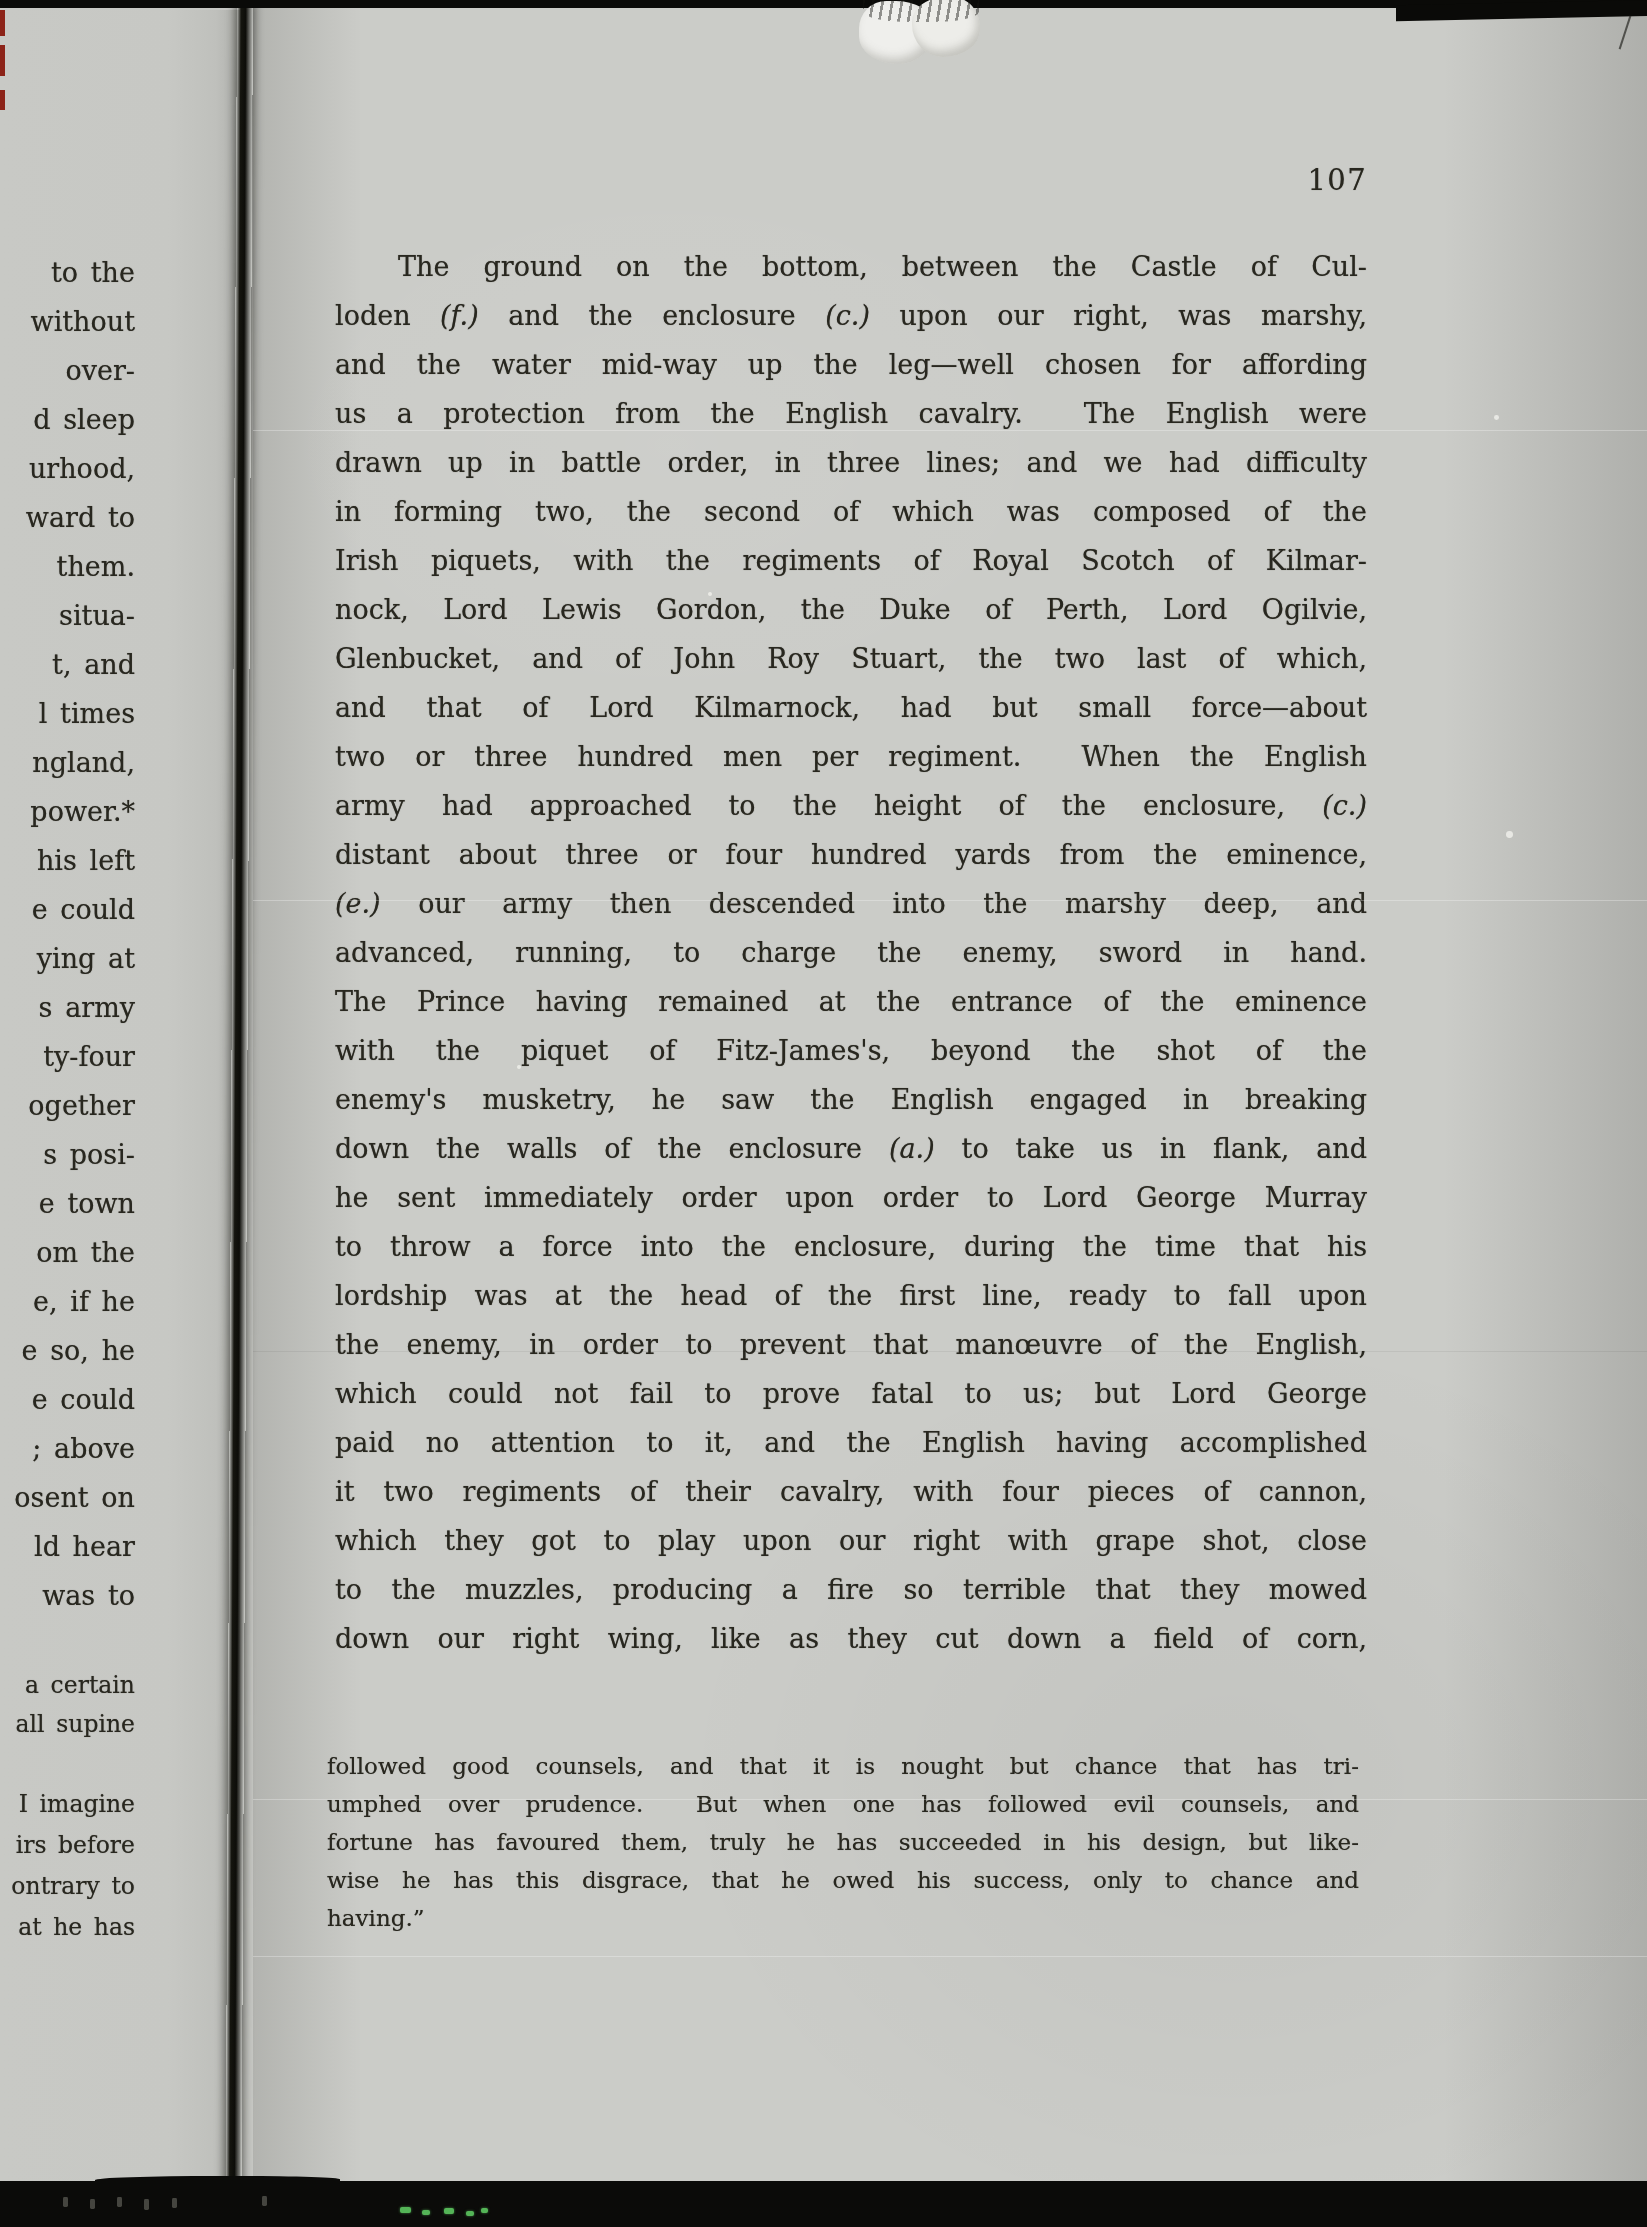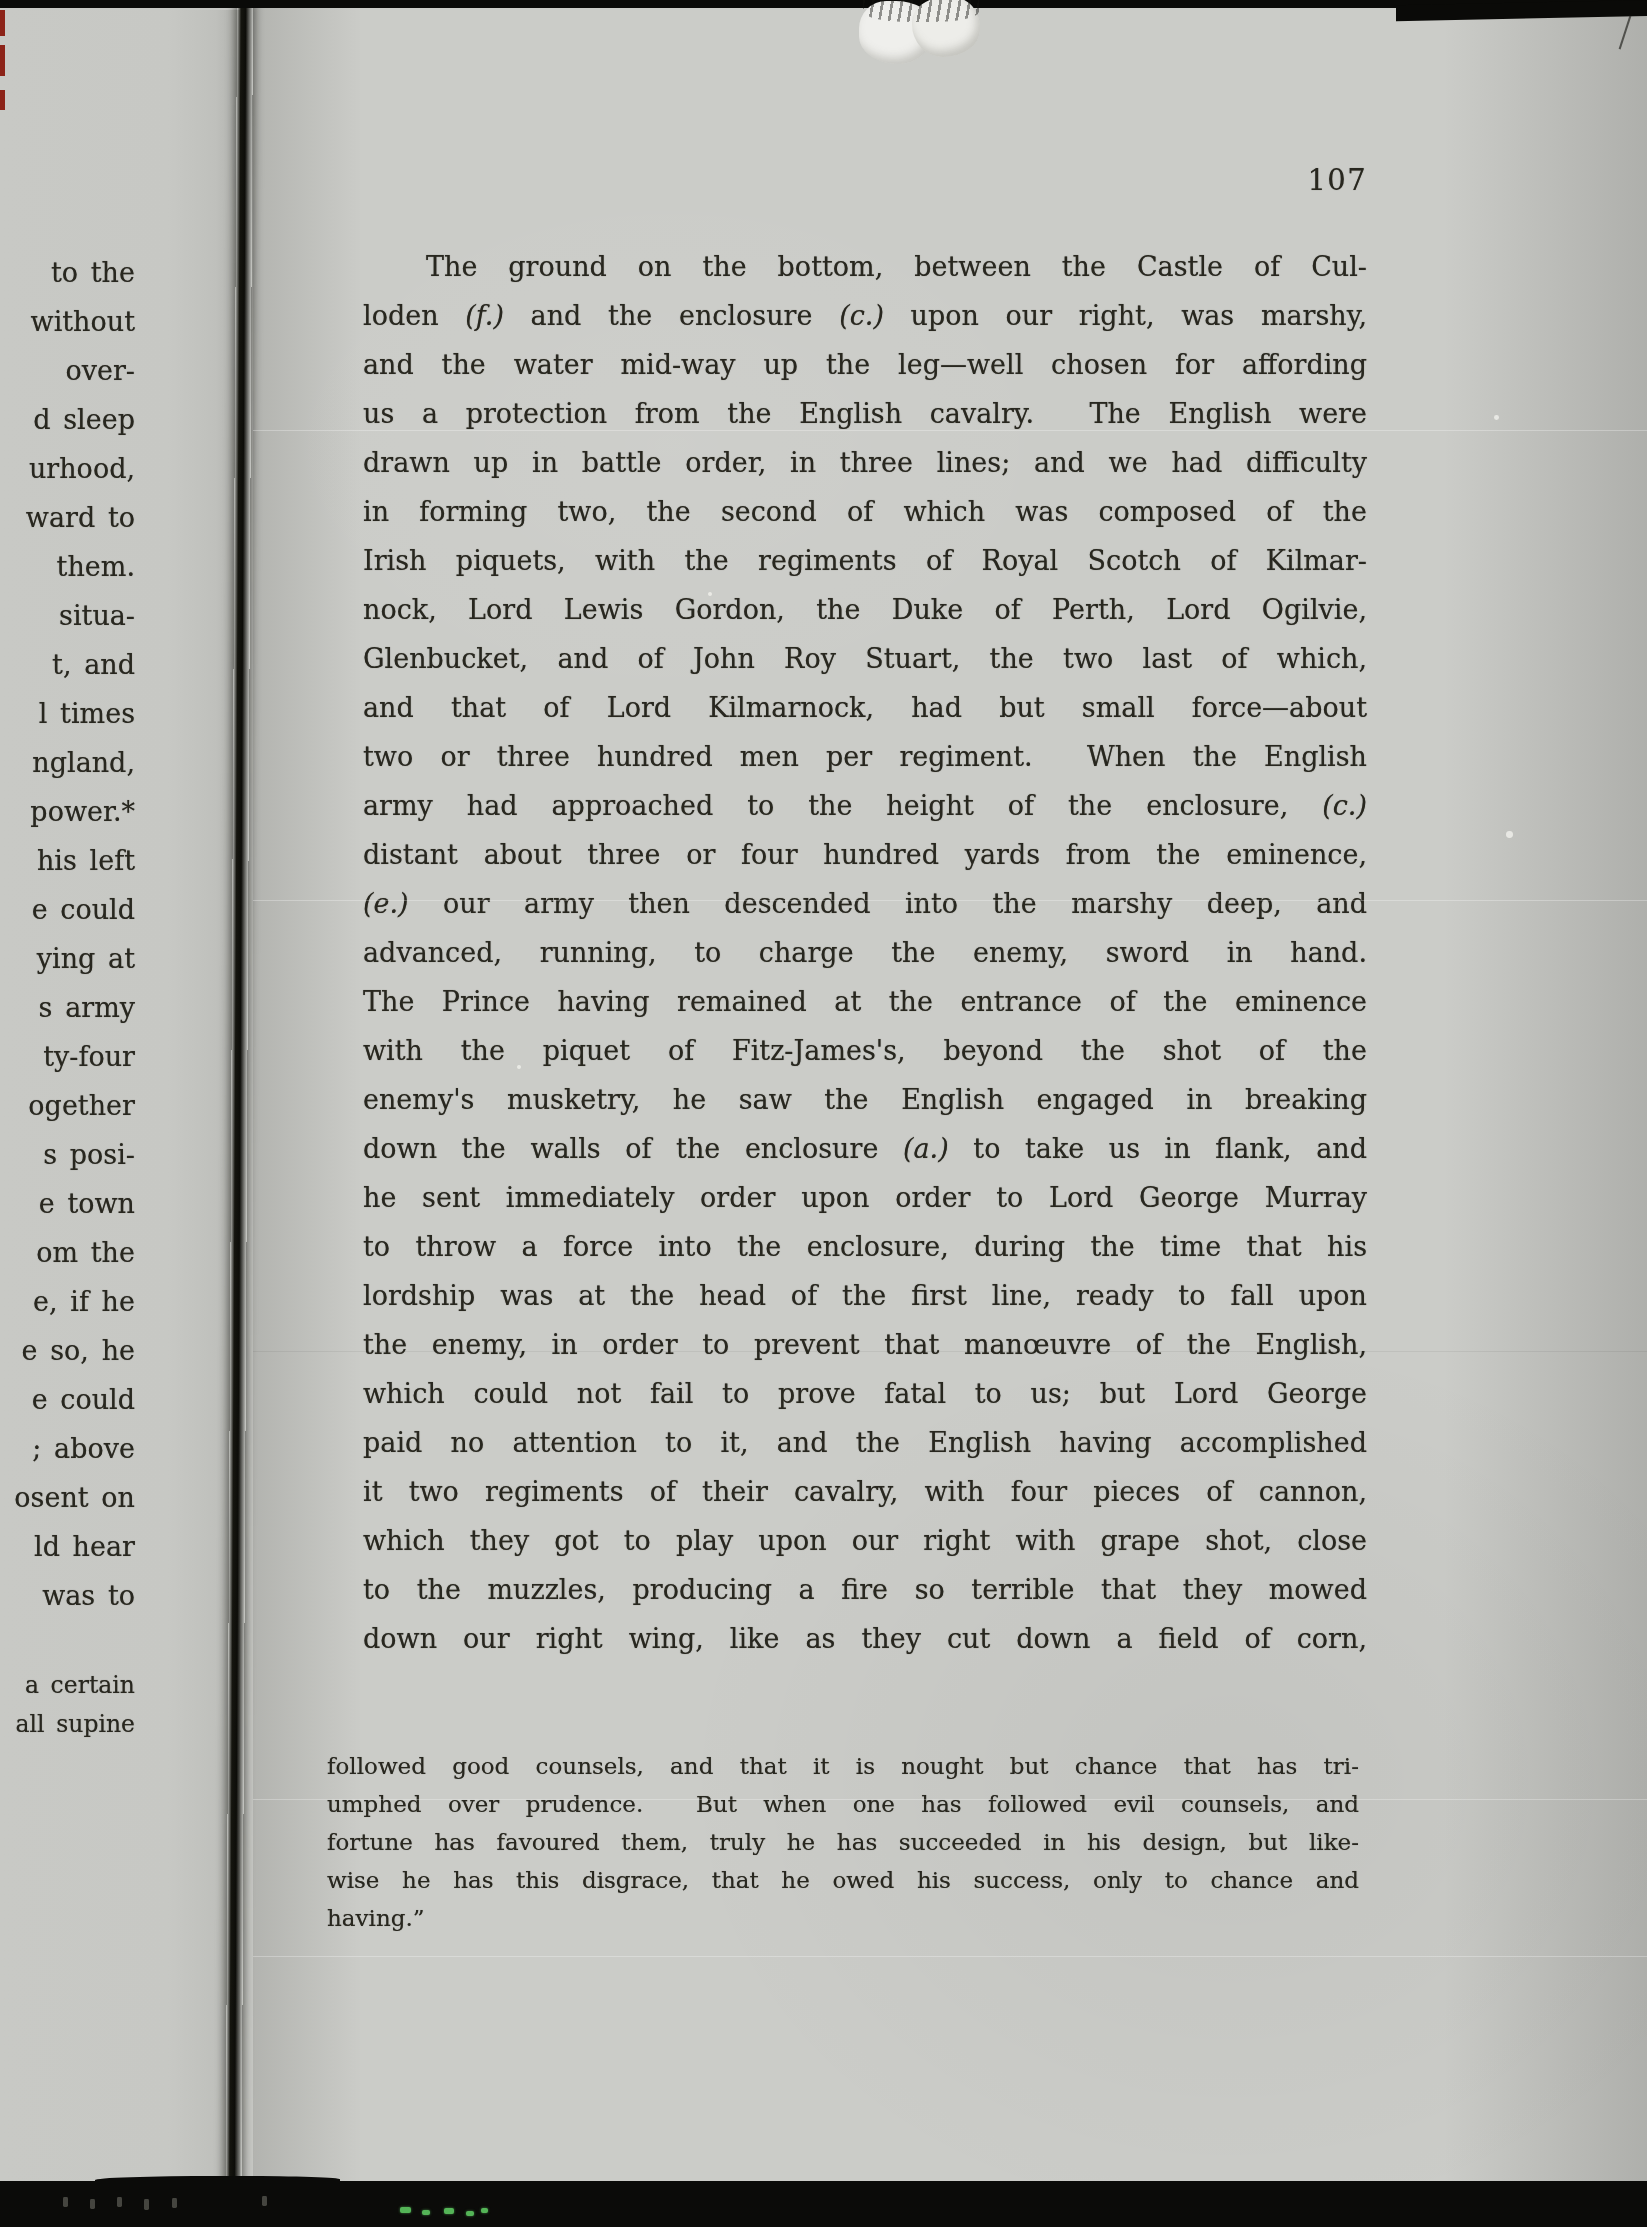--- a/index.html
+++ b/index.html
@@ -57,21 +57,21 @@
     position:absolute;left:335px;top:163px;width:1032px;
     text-align:right;font-size:29px;letter-spacing:1.4px;
     text-shadow:0 0 0.8px rgba(30,28,20,.6);
   }
   #body-text{
     position:absolute;left:335px;top:242px;width:1032px;
     font-size:27px;line-height:49px;
     text-shadow:0 0 0.9px rgba(30,28,20,.55);
     word-spacing:2px;
   }
-  #body-text .bline{text-align:justify;text-align-last:justify;margin-left:28px;}
+  #body-text .bline{text-align:justify;text-align-last:justify;}
   #body-text .bline:first-child{padding-left:63px;}
   #footnote{
     position:absolute;left:327px;top:1747px;width:1032px;
     font-size:23px;line-height:38px;
     text-shadow:0 0 0.7px rgba(30,28,20,.55);
     word-spacing:1.4px;
   }
   #footnote .bline{text-align:justify;text-align-last:justify;}
   #footnote .bline:last-child{text-align-last:left;}
   
@@ -145,20 +145,26 @@
         <div class="fragline">e could</div>
         <div class="fragline">; above</div>
         <div class="fragline">osent on</div>
         <div class="fragline">ld hear</div>
         <div class="fragline">was to</div>
       </div>
     <div class="frag-col" id="frag-mid">
         <div class="fragline">a certain</div>
         <div class="fragline">all supine</div>
       </div>
+    <div class="frag-col" id="frag-foot">
+        <div class="fragline">I imagine</div>
+        <div class="fragline">irs before</div>
+        <div class="fragline">ontrary to</div>
+        <div class="fragline">at he has</div>
+      </div>
 
     <div class="red-mark" style="top:0;height:26px;"></div>
     <div class="red-mark" style="top:35px;height:31px;"></div>
     <div class="red-mark" style="top:80px;height:20.4px;"></div>
   </div>
 
   <div class="main-page">
     <div class="gutter-shade"></div>
     <div class="right-shade"></div>
     <div class="mottle"></div>

